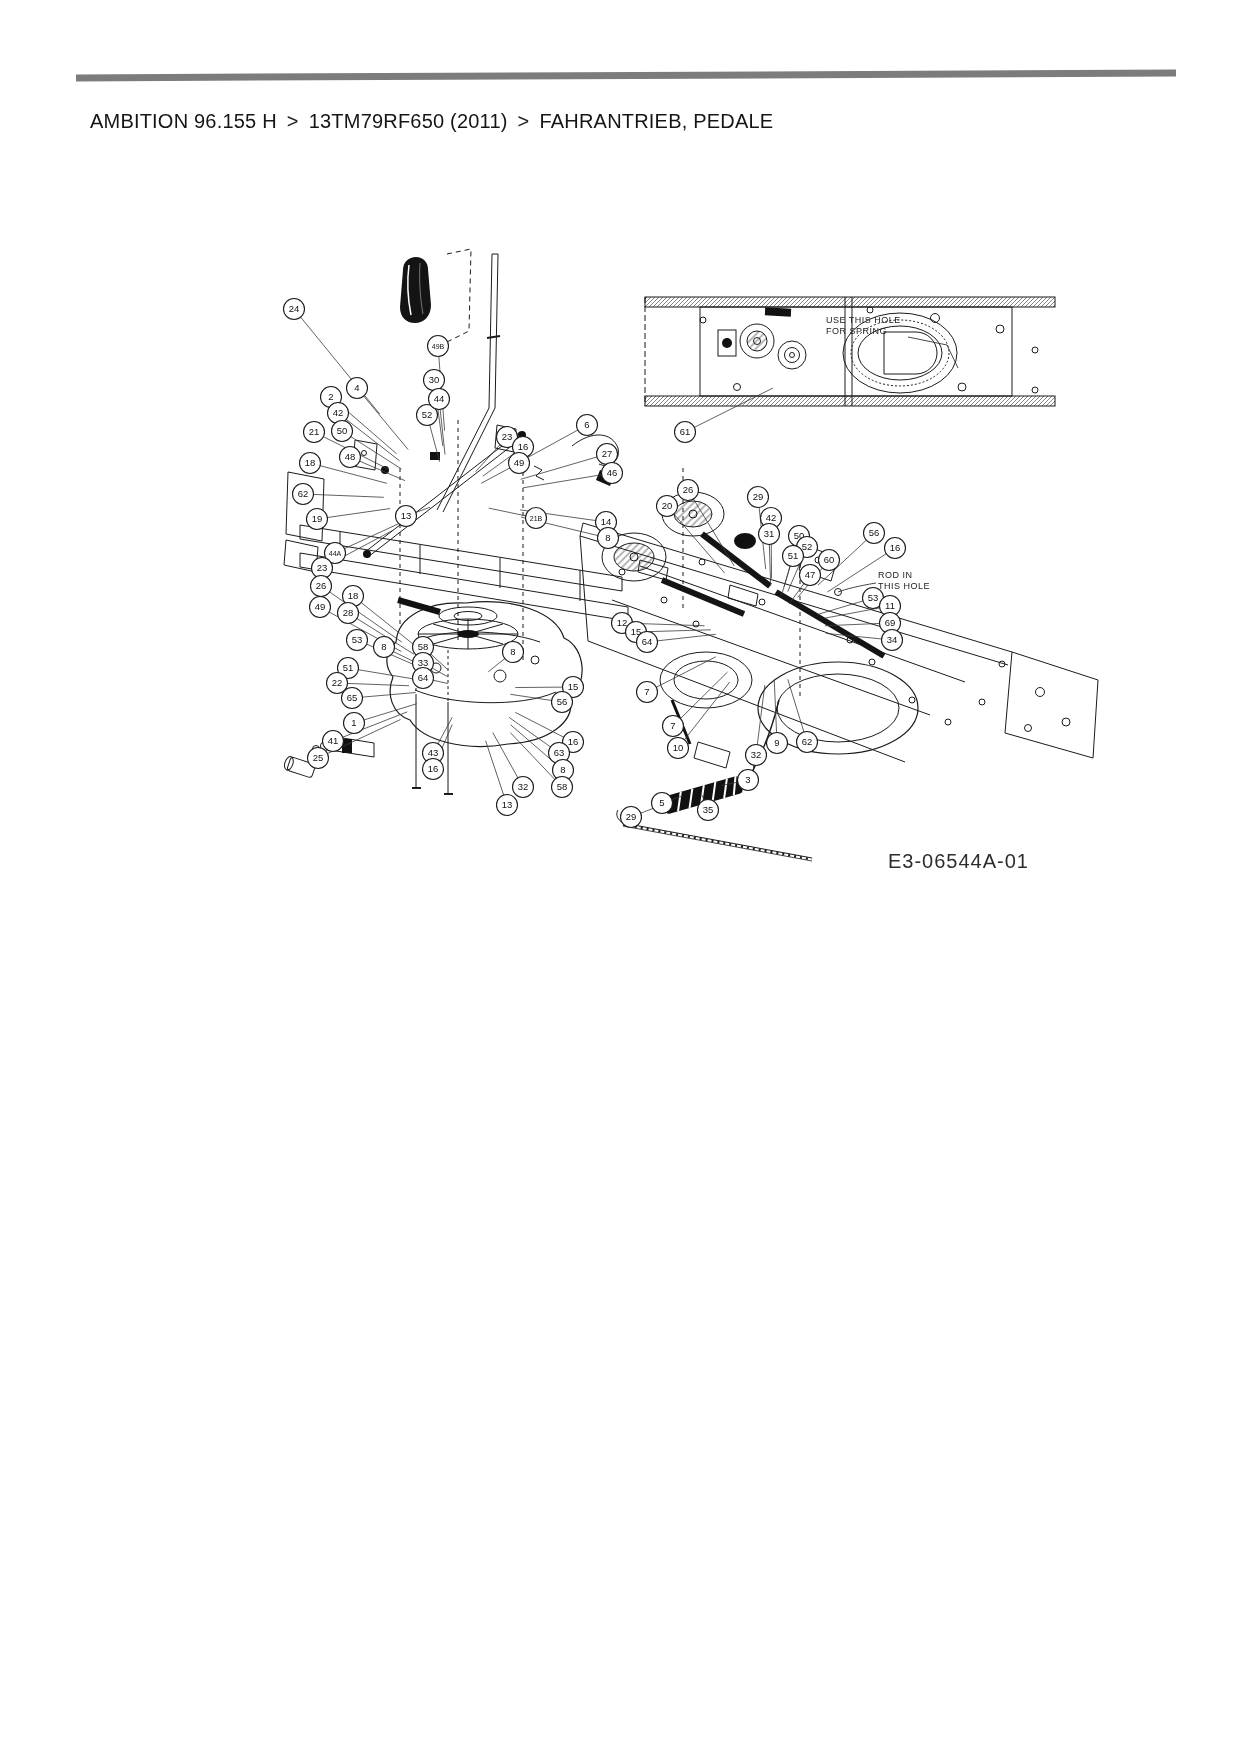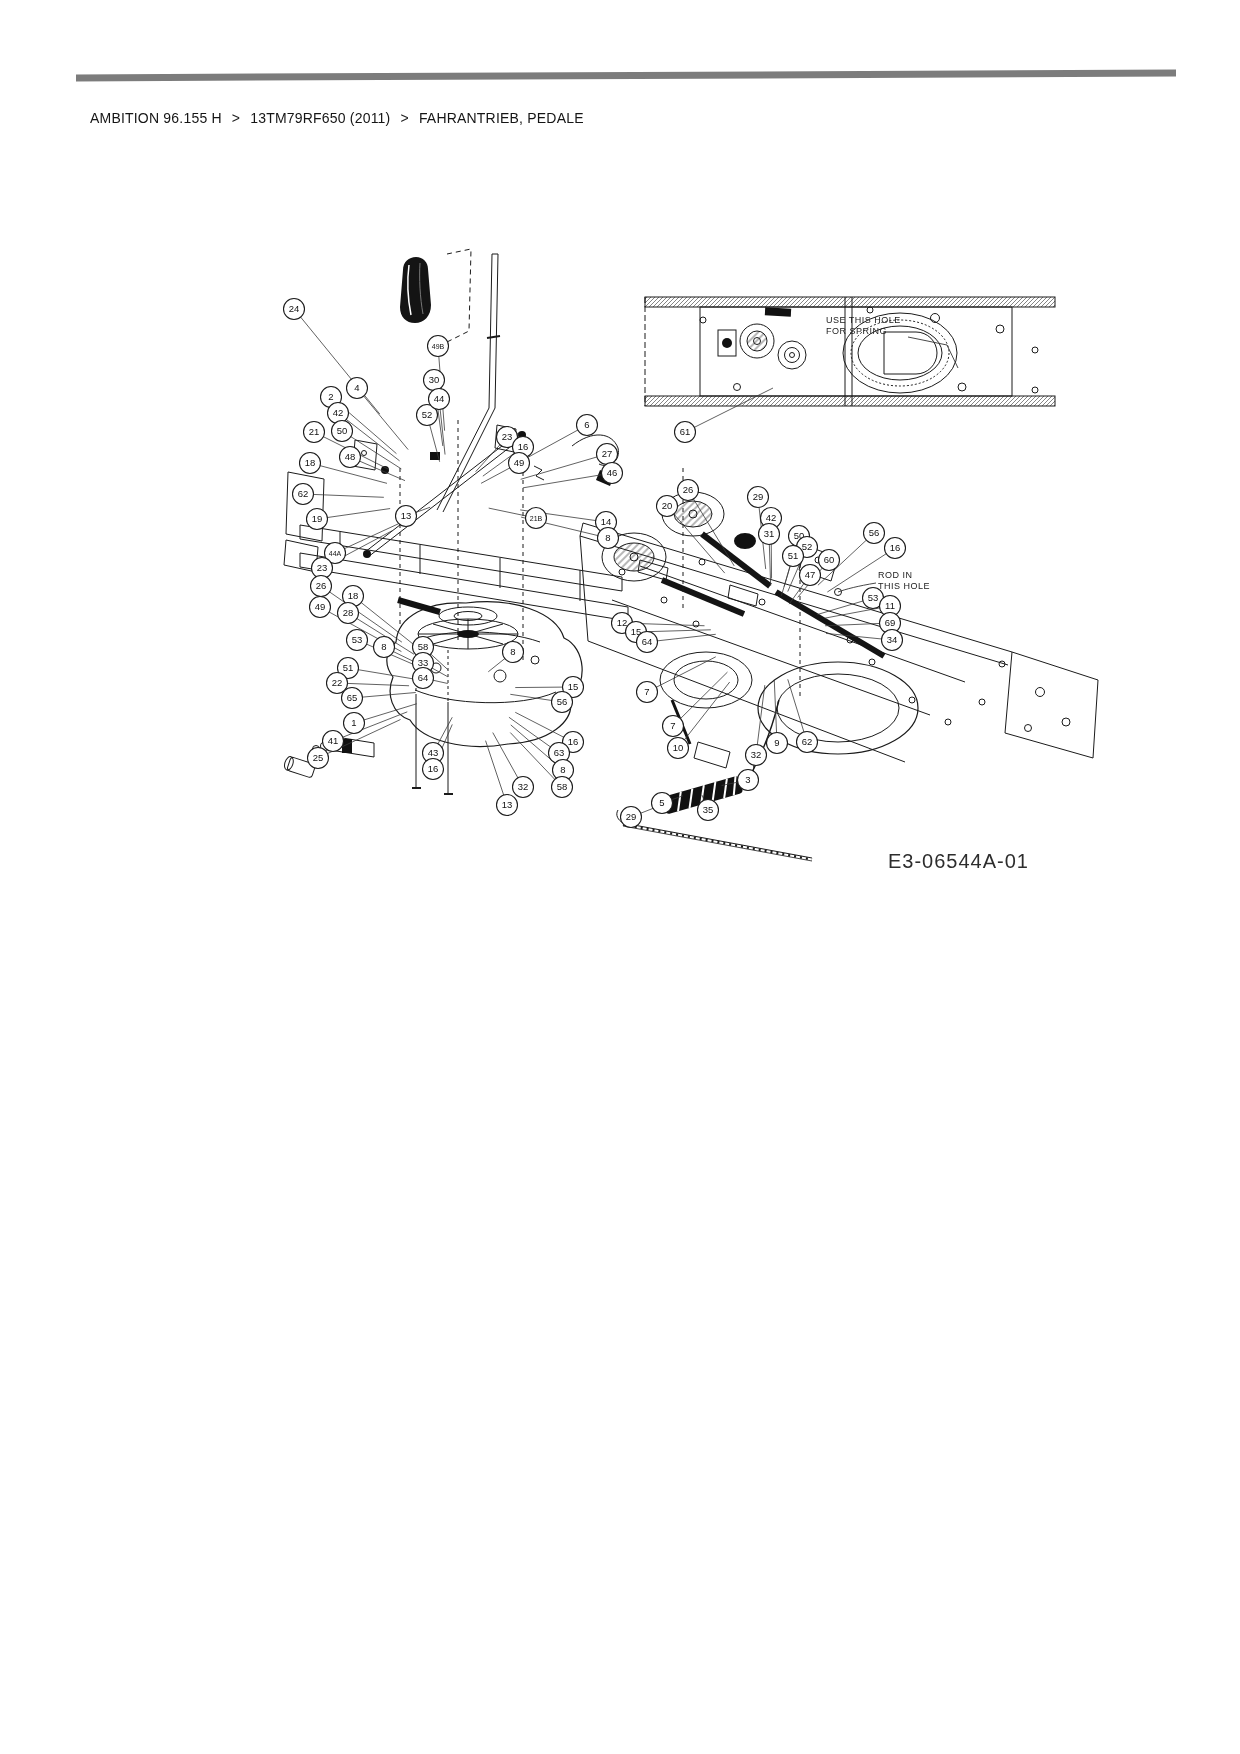--- a/index.html
+++ b/index.html
@@ -1,18 +1,18 @@
 <!DOCTYPE html>
 <html><head>
 <meta charset="utf-8">
 <style>
   html,body{margin:0;padding:0;background:#ffffff;}
   body{width:1240px;height:1754px;position:relative;font-family:"Liberation Sans",sans-serif;overflow:hidden;}
   .top-rule{position:absolute;left:76px;top:72px;width:1100px;height:7px;background:#7c7c7c;transform:rotate(-0.25deg);}
-  .breadcrumb{position:absolute;left:90px;top:110px;font-size:14px;color:#151515;letter-spacing:0.2px;white-space:nowrap;}
+  .breadcrumb{position:absolute;left:90px;top:110px;font-size:20px;color:#151515;letter-spacing:0.2px;white-space:nowrap;}
   .breadcrumb .sep{padding:0 10px;color:#222;}
   .diagram-wrap{position:absolute;left:0;top:0;width:1191px;height:1000px;}
   svg{position:absolute;left:0;top:0;}
   .code-label{position:absolute;left:888px;top:850px;font-size:20px;color:#2d2d2d;letter-spacing:1px;}
 </style>
 </head>
 <body>
 
 <div class="top-rule"></div>
 

